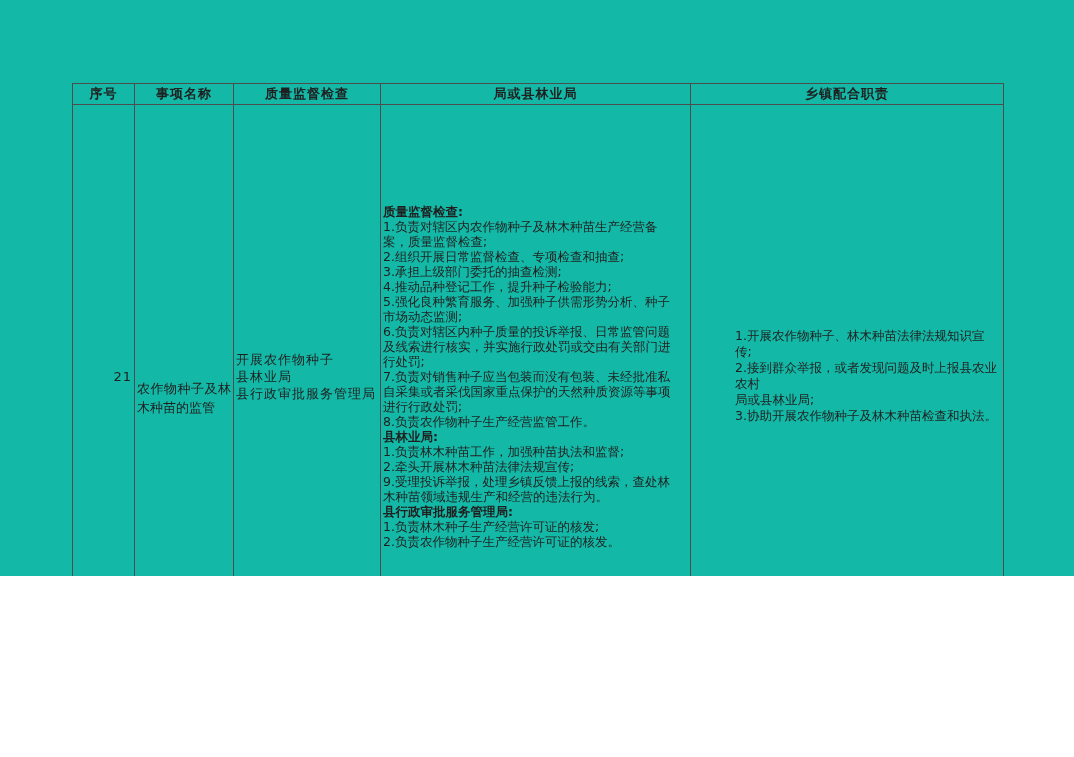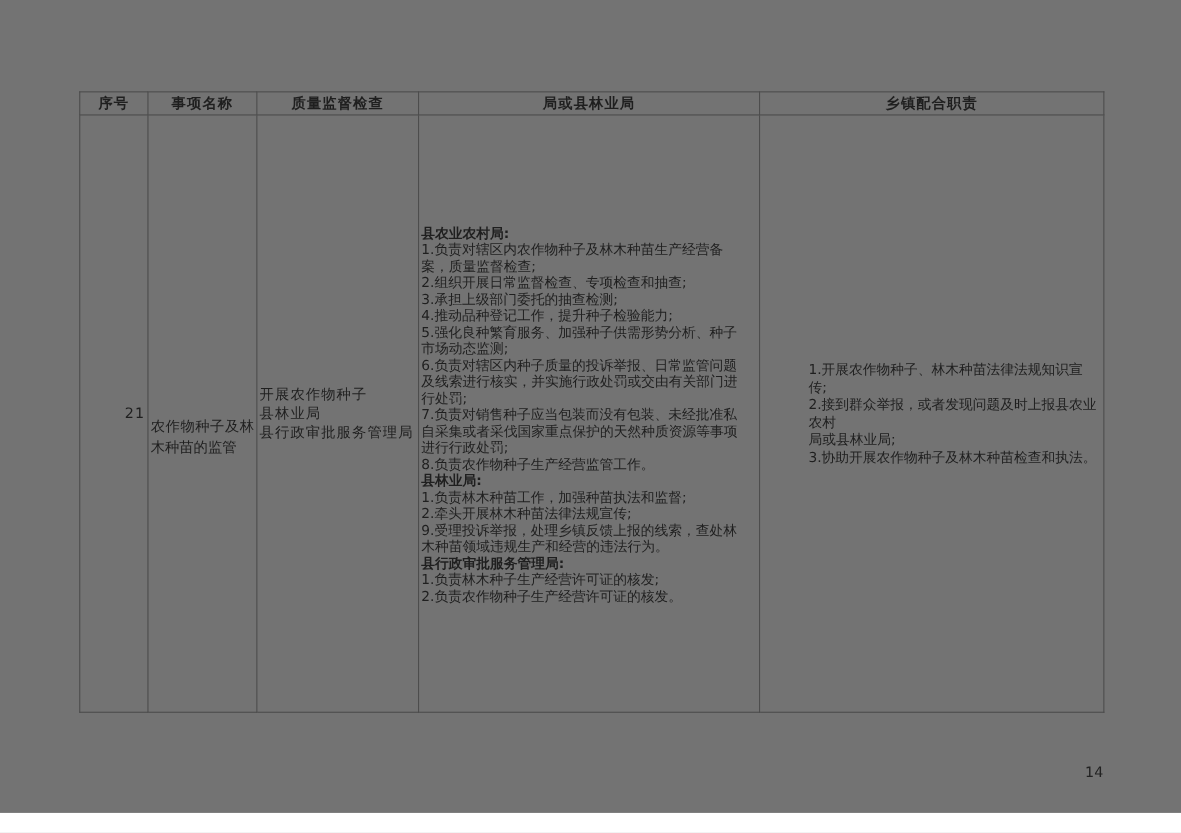--- a/index.html
+++ b/index.html
@@ -4,22 +4,22 @@
 <style>
   * { margin: 0; padding: 0; box-sizing: border-box; }
   html, body {
     width: 1074px; height: 757px;
     background: #ffffff;
     font-family: "DejaVu Sans", sans-serif;
     color: #1f1f1f;
   }
   .page {
     position: relative;
-    width: 1074px; height: 739px;
-    background: #737373;
+    width: 1074px; height: 576px;
+    background: #14b8a6;
     overflow: hidden;
   }
   table.doc-table {
     position: absolute;
     left: 72px; top: 83px;
     width: 931px;
     border-collapse: collapse;
     table-layout: fixed;
   }
   .doc-table th, .doc-table td {
@@ -89,21 +89,21 @@
         <td class="cell-seq">21</td>
         <td>
           <div class="item-name">农作物种子及林木种苗的监管</div>
         </td>
         <td class="cell-departments">
             <div class="tline">开展农作物种子</div>
             <div class="tline">县林业局</div>
             <div class="tline">县行政审批服务管理局</div>
           </td>
         <td class="cell-superior">
-            <div class="tline bold">县农业农村局:</div>
+            <div class="tline bold">质量监督检查:</div>
             <div class="tline">1.负责对辖区内农作物种子及林木种苗生产经营备</div>
             <div class="tline">案，质量监督检查;</div>
             <div class="tline">2.组织开展日常监督检查、专项检查和抽查;</div>
             <div class="tline">3.承担上级部门委托的抽查检测;</div>
             <div class="tline">4.推动品种登记工作，提升种子检验能力;</div>
             <div class="tline">5.强化良种繁育服务、加强种子供需形势分析、种子</div>
             <div class="tline">市场动态监测;</div>
             <div class="tline">6.负责对辖区内种子质量的投诉举报、日常监管问题</div>
             <div class="tline">及线索进行核实，并实施行政处罚或交由有关部门进</div>
             <div class="tline">行处罚;</div>

